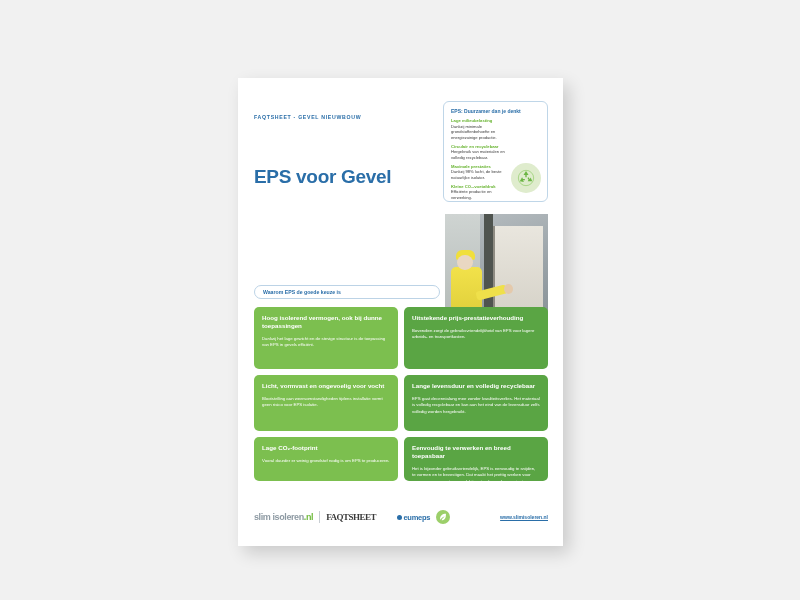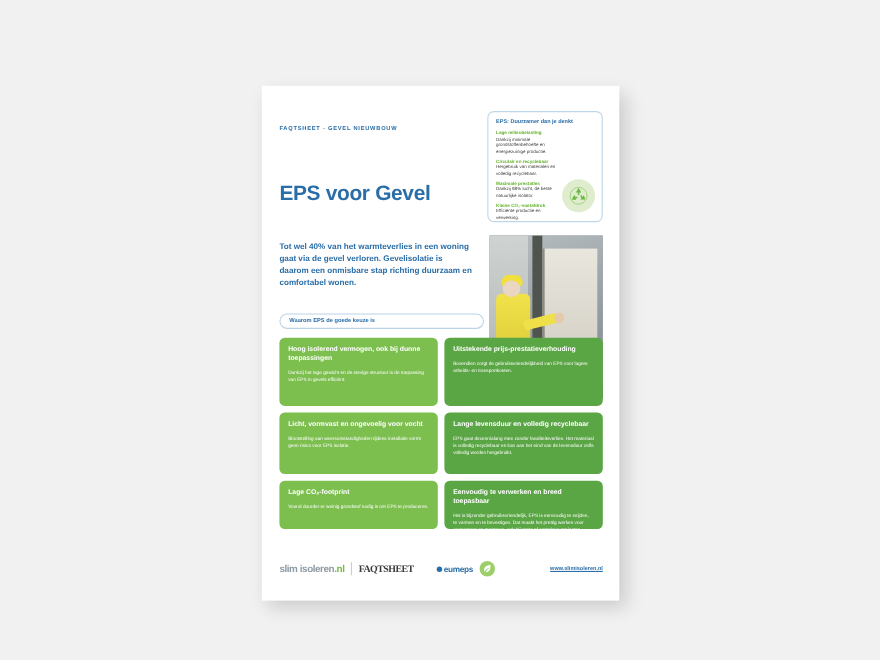--- a/index.html
+++ b/index.html
@@ -317,21 +317,20 @@
             <path d="M12 3.5 L15 8.5 L12.8 8.5 L12.8 11 L11.2 11 L11.2 8.5 L9 8.5 Z" fill="#6bb544"></path>
             <path d="M19.5 16 L14 16 L15.1 14.1 L13.7 11.9 L15.1 11.1 L16.5 13.4 L17.6 11.5 Z" fill="#6bb544"></path>
             <path d="M4.5 16 L7.3 11.2 L8.4 13.1 L10.6 13.1 L10.6 14.8 L8.4 14.8 L9.5 16.7 Z" fill="#6bb544"></path>
             <circle cx="12" cy="12" r="9.2" fill="none" stroke="#9ed17a" stroke-width="1"></circle>
           </svg>
         </div>
       </div>
 
       <div class="title">EPS voor Gevel</div>
 
-      <div class="lead">Tot wel 40% van het warmteverlies in een woning gaat via de gevel verloren. Gevelisolatie is daarom een onmisbare stap richting duurzaam en comfortabel wonen.</div>
 
       <div class="photo">
         <div class="sky"></div>
         <div class="wall-left"></div>
         <div class="dark-gap"></div>
         <div class="panel"></div>
         <div class="worker-body"></div>
         <div class="helmet"></div>
         <div class="worker-head"></div>
         <div class="arm"></div>

